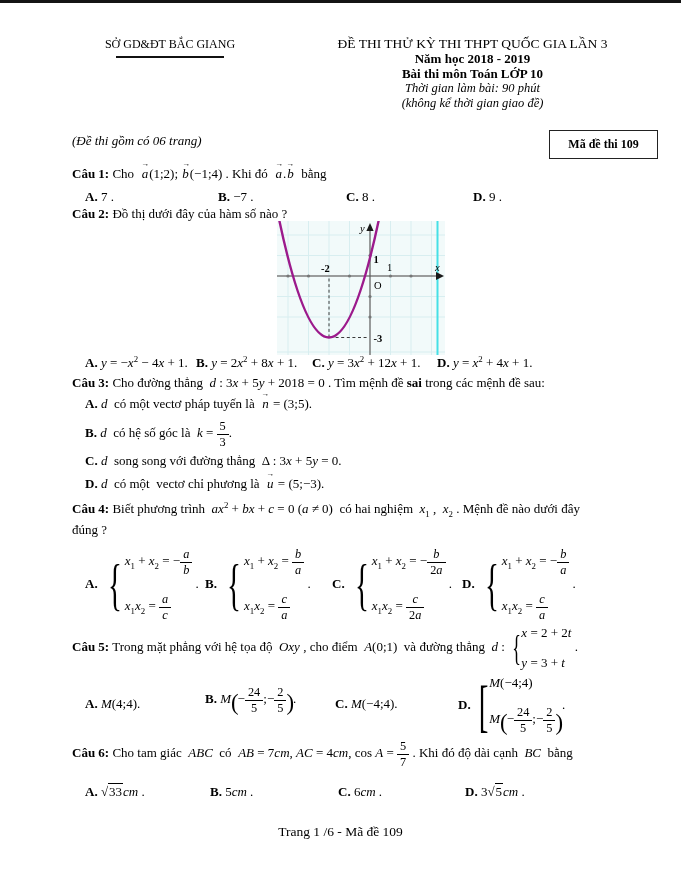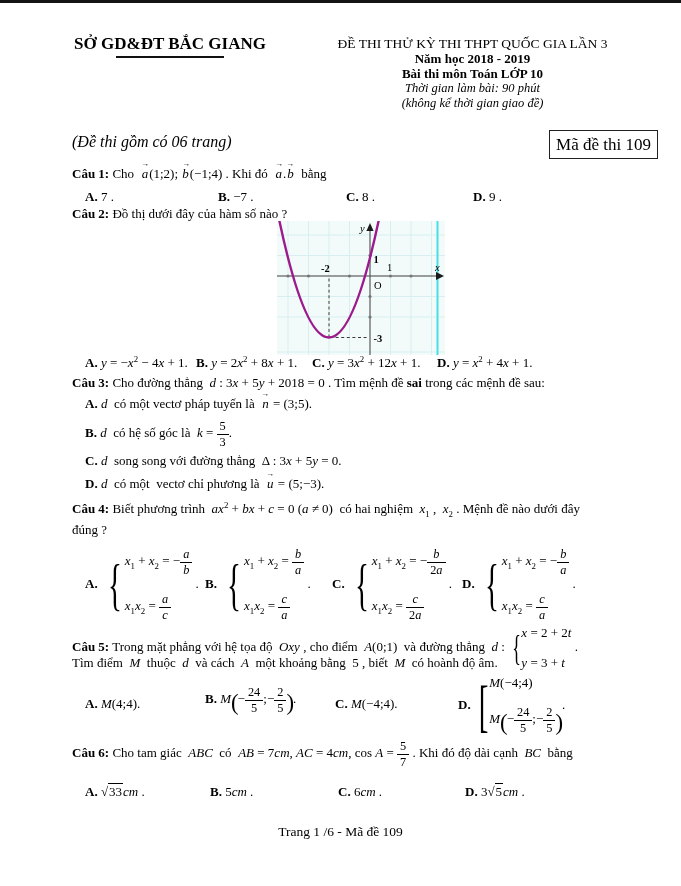--- a/index.html
+++ b/index.html
@@ -8,32 +8,32 @@
     font-family:"Liberation Serif", serif; font-size:13px; color:#000;
     overflow:hidden;
   }
   .abs { position:absolute; }
 
   
   .top-rule { left:0; top:0; width:681px; height:3px; background:#141414; }
 
   
   .hdr-left { left:40px; top:36px; width:260px; text-align:center; line-height:16px; }
-  .hdr-left .l1 { font-weight:bold; font-size:17px; }
+  .hdr-left .l1 { font-weight:normal; font-size:12px; }
   .hdr-left .l2 { font-weight:bold; font-size:13.5px; }
   .hdr-rule { width:108px; height:2px; background:#111; margin:4px auto 0; }
   .hdr-right { left:300px; top:36px; width:345px; text-align:center; line-height:15px; }
   .hdr-right .r1 { font-weight:normal; font-size:13.5px; }
   .hdr-right .r2, .hdr-right .r3 { font-weight:bold; font-size:13px; }
   .hdr-right .r4, .hdr-right .r5 { font-style:italic; font-size:12.5px; }
 
-  .pages-note { left:72px; top:133px; font-style:italic; font-size:16px; }
+  .pages-note { left:72px; top:133px; font-style:italic; font-size:13px; }
   .code-box {
     left:549px; top:130px; width:107px; height:27px;
-    border:1.6px solid #222; font-weight:normal; font-size:17px;
+    border:1.6px solid #222; font-weight:bold; font-size:12px;
     display:flex; align-items:center; justify-content:center;
   }
 
   .stem { left:72px; white-space:nowrap; }
   .optrow { left:0; width:681px; height:0; }
   .opt { position:absolute; white-space:nowrap; }
   .optline { left:85px; white-space:nowrap; }
 
   
   sup { font-size:0.68em; }
@@ -195,21 +195,20 @@
         </span> .</span>
   </div>
 
   <div class="abs stem" style="top:618px"><b>Câu 5:</b> Trong mặt phẳng với hệ tọa độ&nbsp; <i>Oxy</i> , cho điểm&nbsp; <i>A</i>(0;1)&nbsp; và đường thẳng&nbsp; <i>d</i> : <span class="cases small">
         <span class="brace">{</span>
         <span class="rows">
           <span class="row"><i>x</i> = 2 + 2<i>t</i></span>
           <span class="row"><i>y</i> = 3 + <i>t</i></span>
         </span>
       </span> .</div>
-  <div class="abs stem" style="top:655px">Tìm điểm&nbsp; <i>M</i>&nbsp; thuộc&nbsp; <i>d</i>&nbsp; và cách&nbsp; <i>A</i>&nbsp; một khoảng bằng&nbsp; 5 , biết&nbsp; <i>M</i>&nbsp; có hoành độ âm.</div>
   <div class="abs optrow" style="top:668px">
     <span class="opt" style="left:85px;  top:28px"><b>A.</b> <i>M</i>(4;4).</span>
     <span class="opt" style="left:205px; top:18px"><b>B.</b> <i>M</i><span class="bigp">(</span>−<span class="frac"><span class="n">24</span><span class="d">5</span></span>;−<span class="frac"><span class="n">2</span><span class="d">5</span></span><span class="bigp">)</span>.</span>
     <span class="opt" style="left:335px; top:28px"><b>C.</b> <i>M</i>(−4;4).</span>
     <span class="opt" style="left:458px; top:0px"><b>D.</b> <span class="cases big">
           <span class="brace">[</span>
           <span class="rows">
             <span class="row"><i>M</i>(−4;4)</span>
             <span class="row"><i>M</i><span class="bigp">(</span>−<span class="frac"><span class="n">24</span><span class="d">5</span></span>;−<span class="frac"><span class="n">2</span><span class="d">5</span></span><span class="bigp">)</span></span>
           </span>

